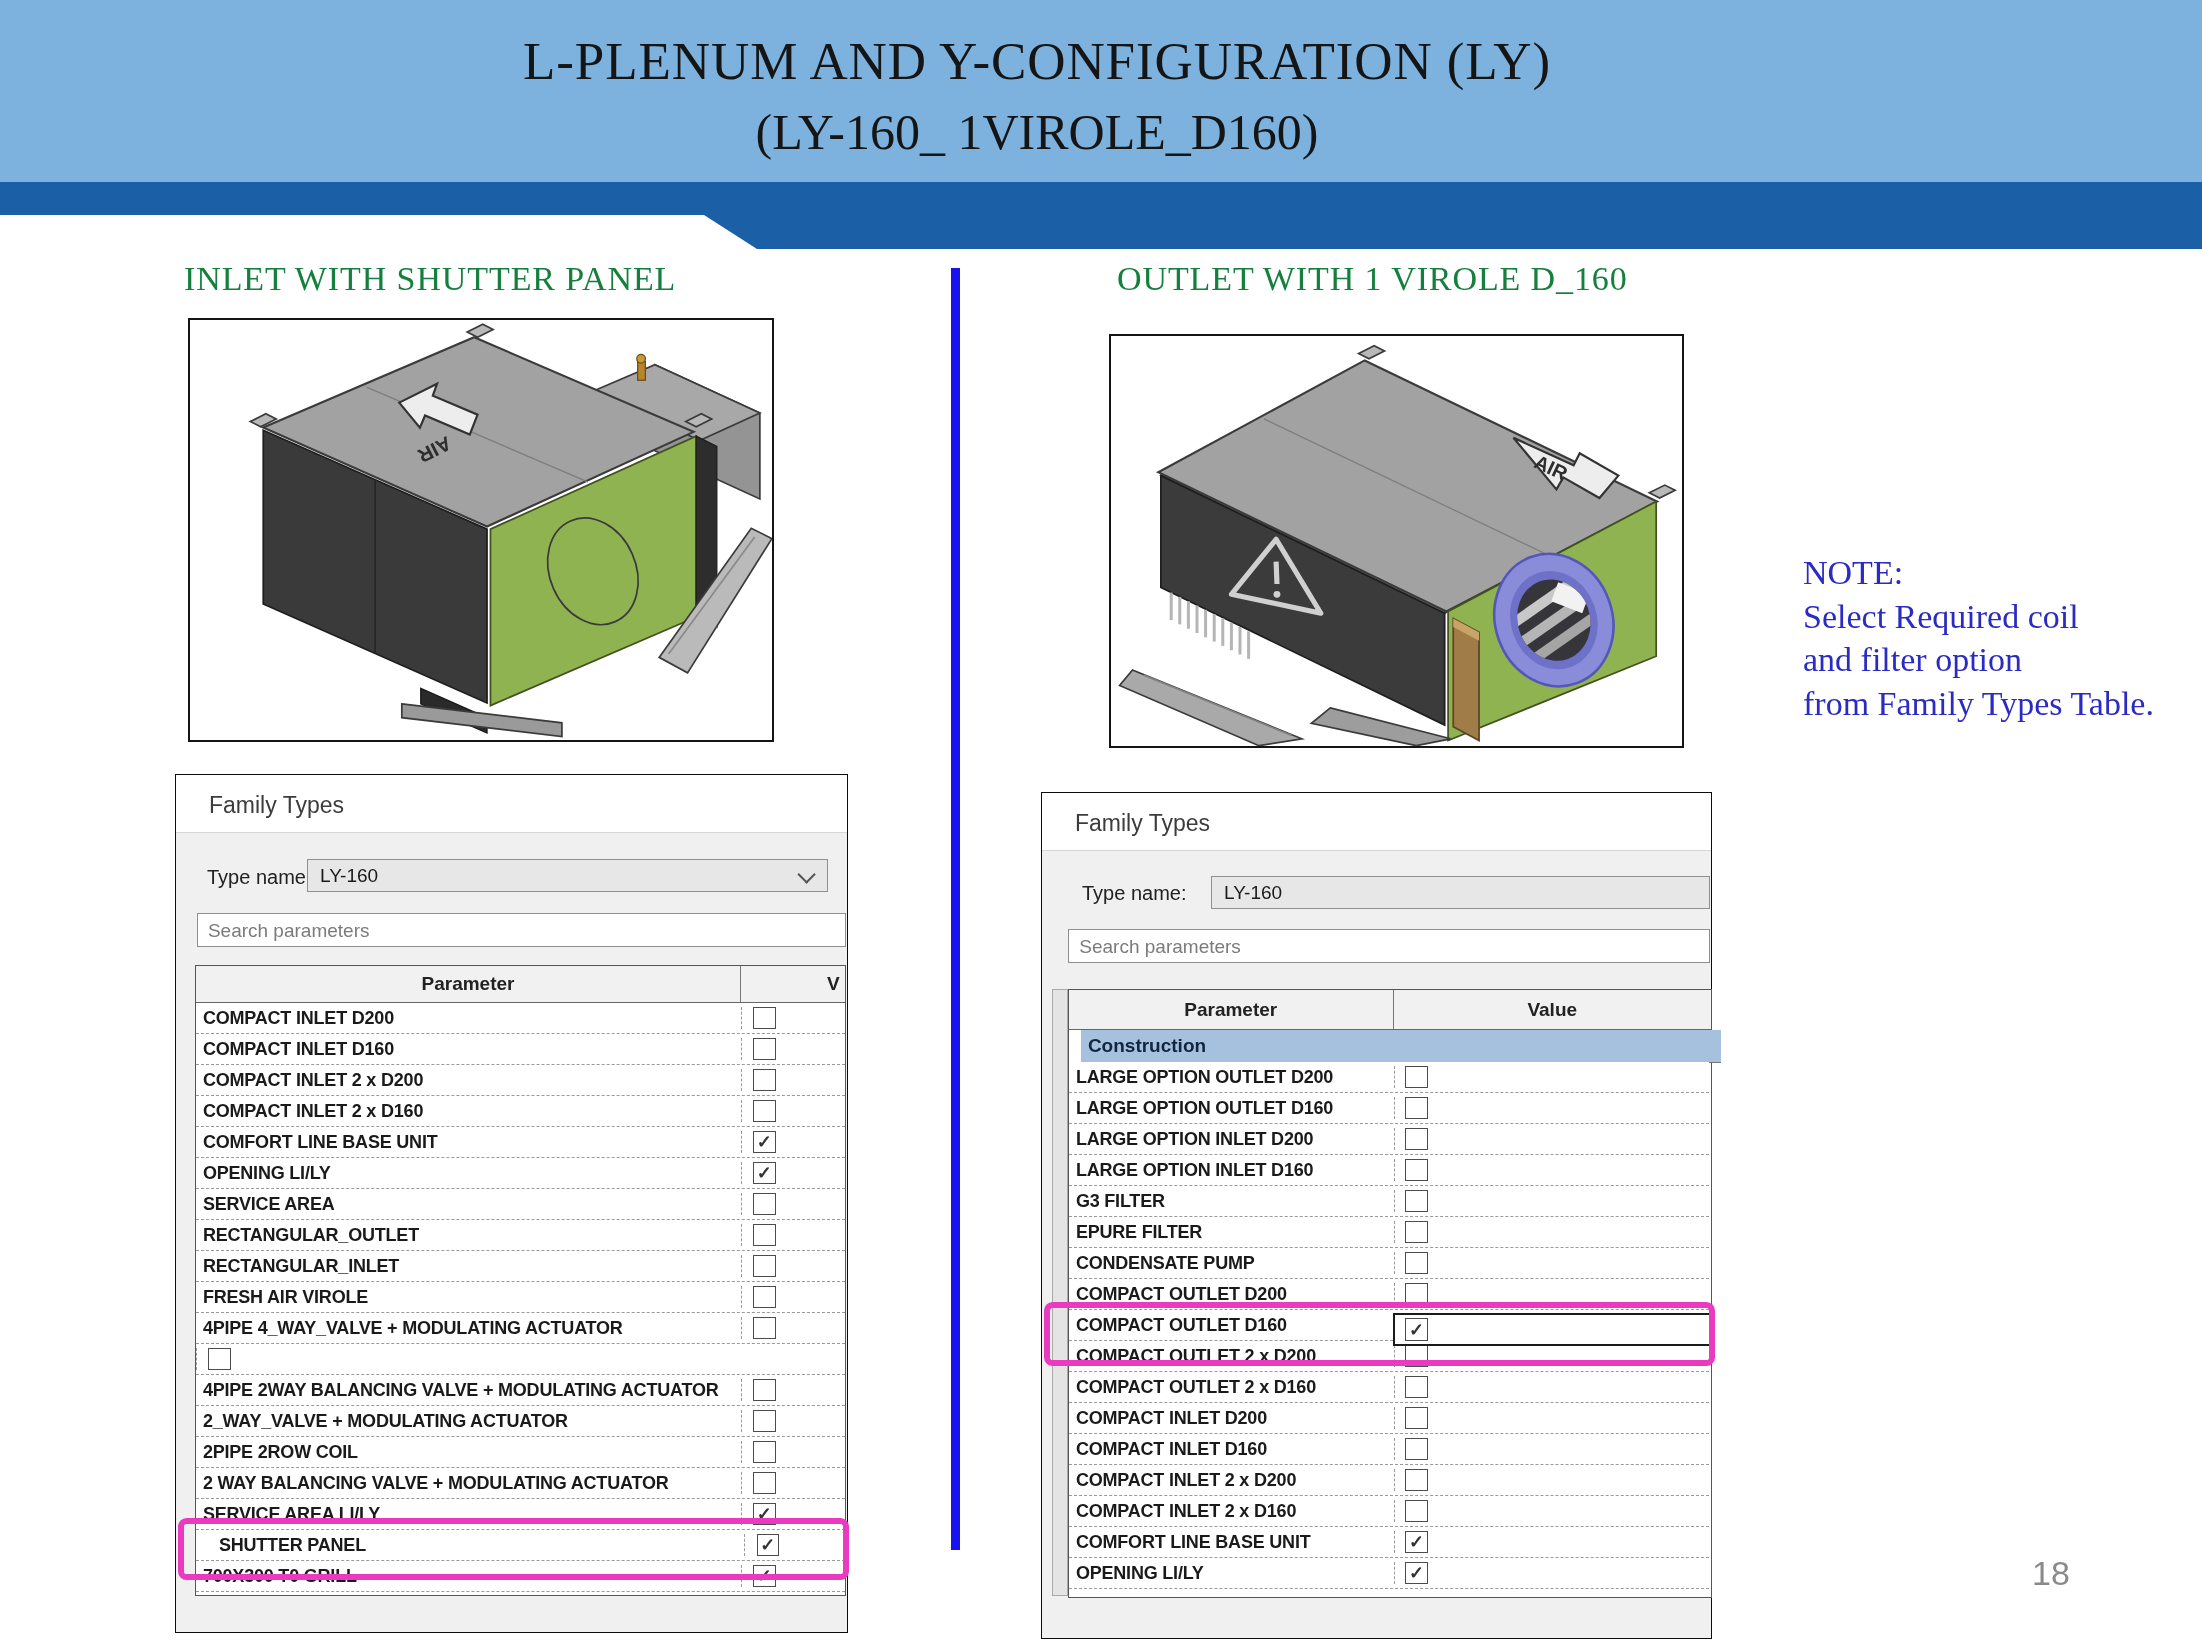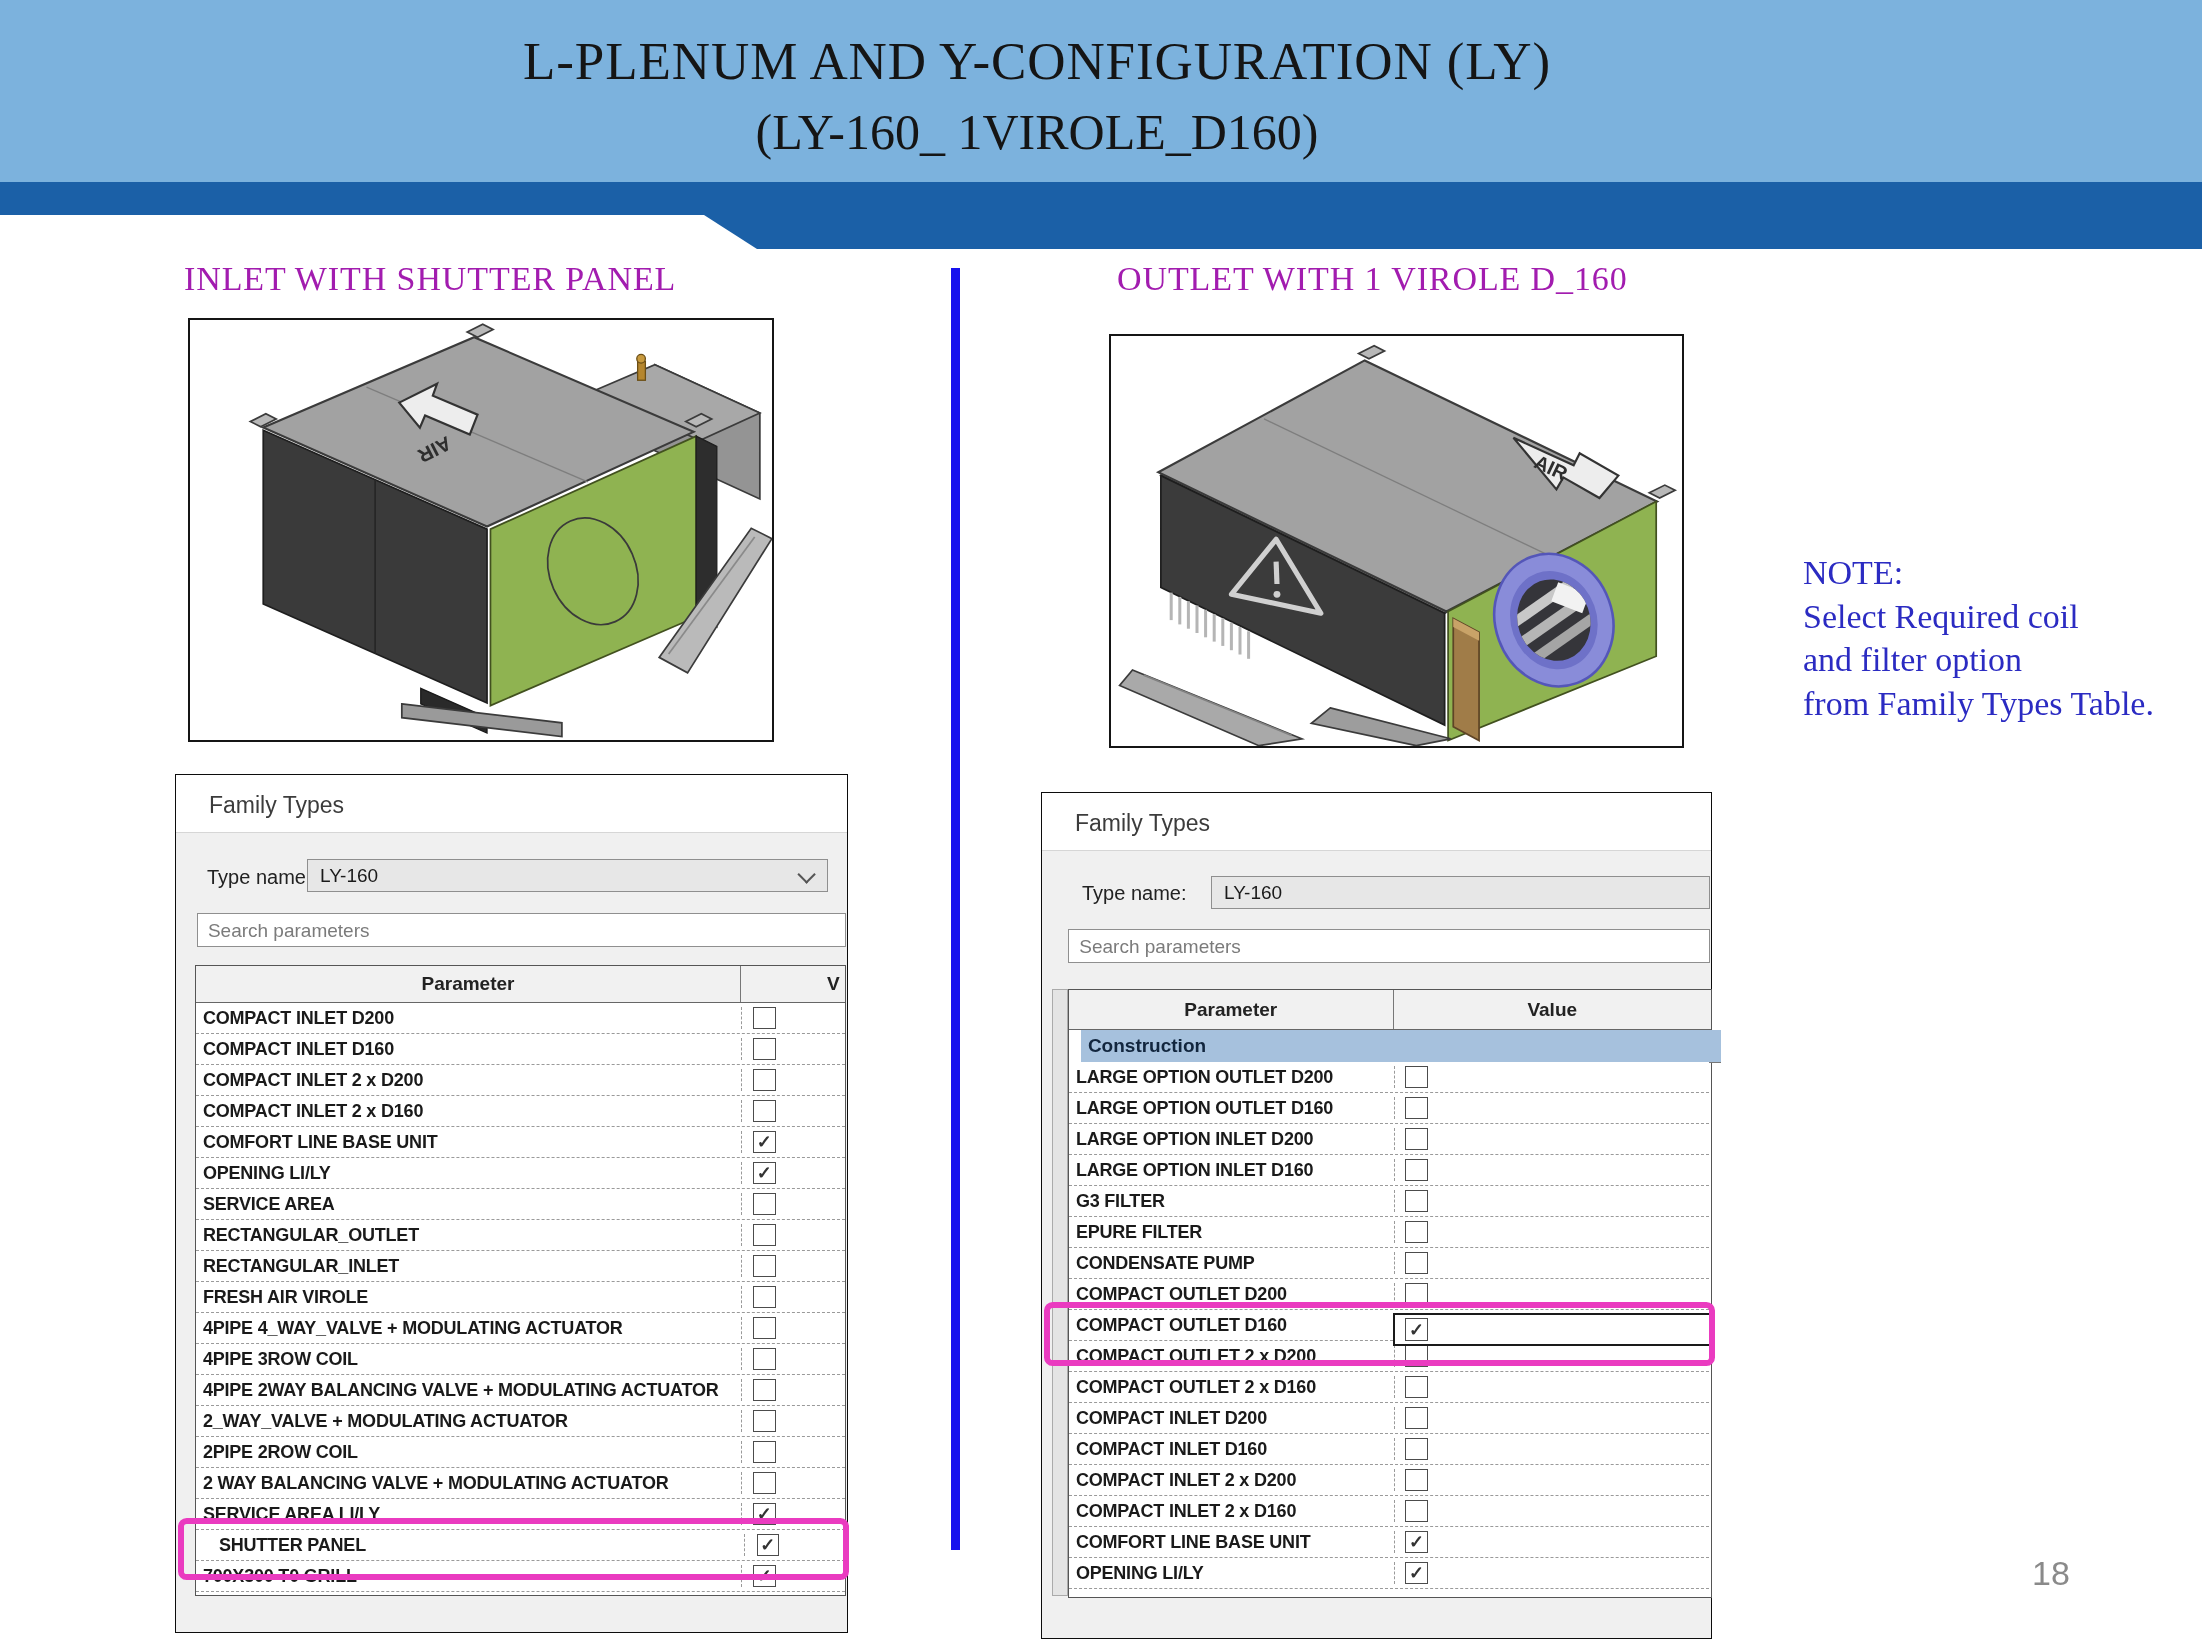--- a/index.html
+++ b/index.html
@@ -11,21 +11,21 @@
   .band-light{left:0;top:0;width:2203px;height:182px;background:#7cb2dd;}
   .band-dark1{left:0;top:182px;width:2203px;height:33px;background:#1b60a7;}
   .band-dark2{left:0;top:215px;width:2203px;height:34px;background:#1b60a7;
               clip-path:polygon(704px 0,2203px 0,2203px 34px,757px 34px);}
   .title-wrap{left:0;top:31px;width:2074px;text-align:center;color:#151515;
               font-family:"Liberation Serif",serif;}
   .title-l1{font-size:53px;letter-spacing:0.9px;}
   .title-l2{font-size:50px;margin-top:12px;}
 
   
-  .sec-head{font-family:"Liberation Serif",serif;font-size:34px;color:#a21caf;letter-spacing:0.9px;white-space:nowrap;}
+  .sec-head{font-family:"Liberation Serif",serif;font-size:34px;color:#15803d;letter-spacing:0.9px;white-space:nowrap;}
 
   
   .img-frame{border:2.6px solid #151515;background:#ffffff;}
 
   
   .divider{left:951px;top:268px;width:8.6px;height:1282px;background:#1712ee;}
 
   
   .note{left:1803px;top:551px;width:396px;font-family:"Liberation Serif",serif;
         font-size:34px;line-height:1.28;color:#2b2bc2;}
@@ -281,21 +281,20 @@
             <div class="fd-checkbox" style="margin-left: 11.2px;"></div>
           </div>
         </div>
         <div class="fd-row" style="height: 31px;">
           <div class="fd-cell-param" style="width: 545px;">4PIPE 4_WAY_VALVE + MODULATING ACTUATOR</div>
           <div class="fd-cell-value" style="width: 103px;">
             <div class="fd-checkbox" style="margin-left: 11.2px;"></div>
           </div>
         </div>
         <div class="fd-row" style="height: 31px;">
-          <div class="fd-cell-param" style="width: 545px;">4PIPE 3ROW  COIL</div>
           <div class="fd-cell-value" style="width: 103px;">
             <div class="fd-checkbox" style="margin-left: 11.2px;"></div>
           </div>
         </div>
         <div class="fd-row" style="height: 31px;">
           <div class="fd-cell-param" style="width: 545px;">4PIPE 2WAY BALANCING VALVE + MODULATING ACTUATOR</div>
           <div class="fd-cell-value" style="width: 103px;">
             <div class="fd-checkbox" style="margin-left: 11.2px;"></div>
           </div>
         </div>

